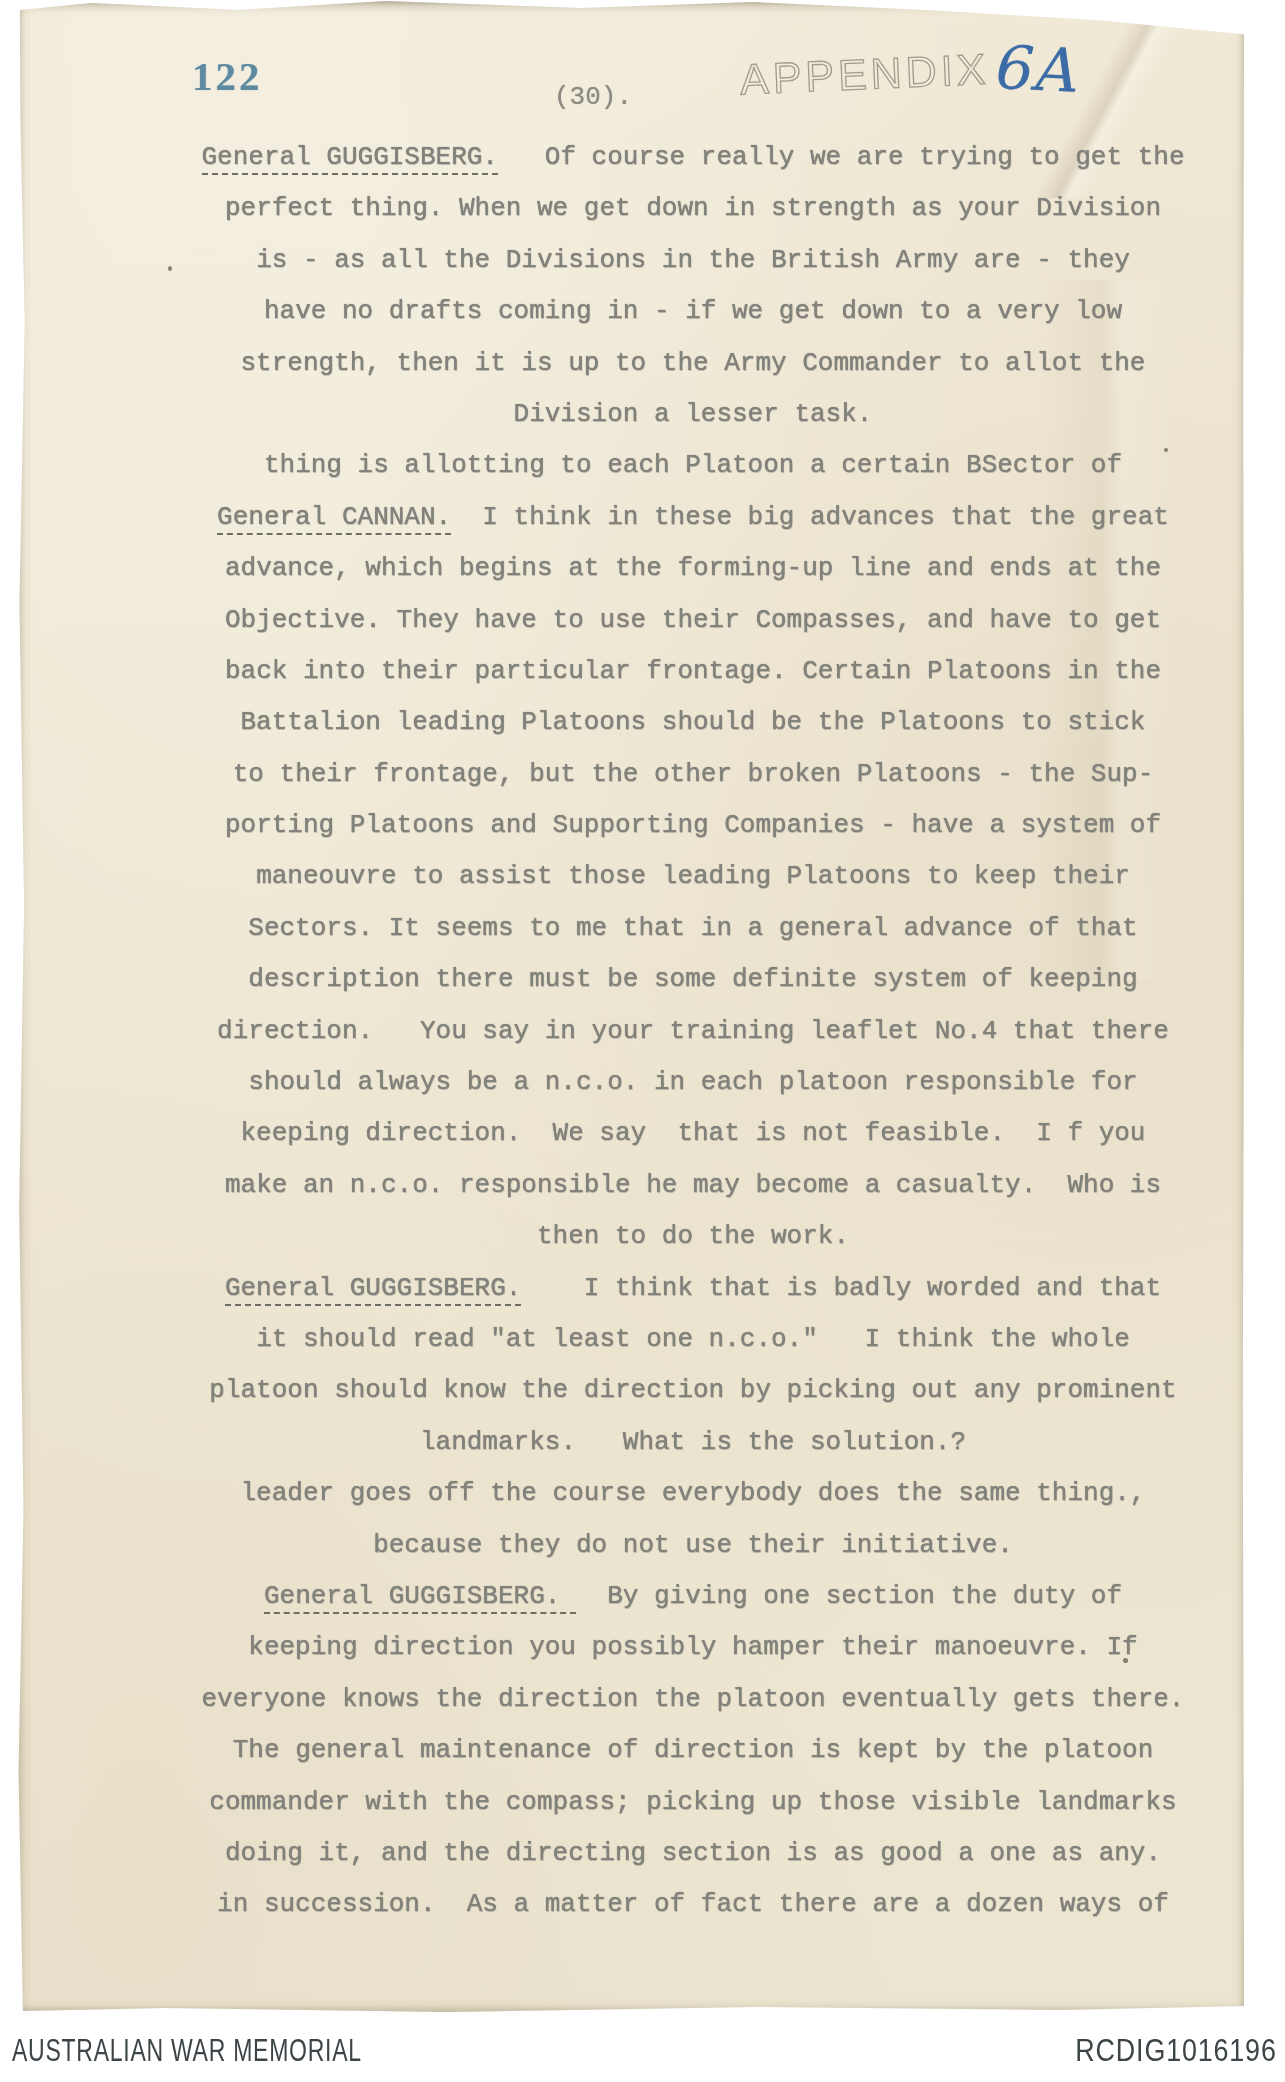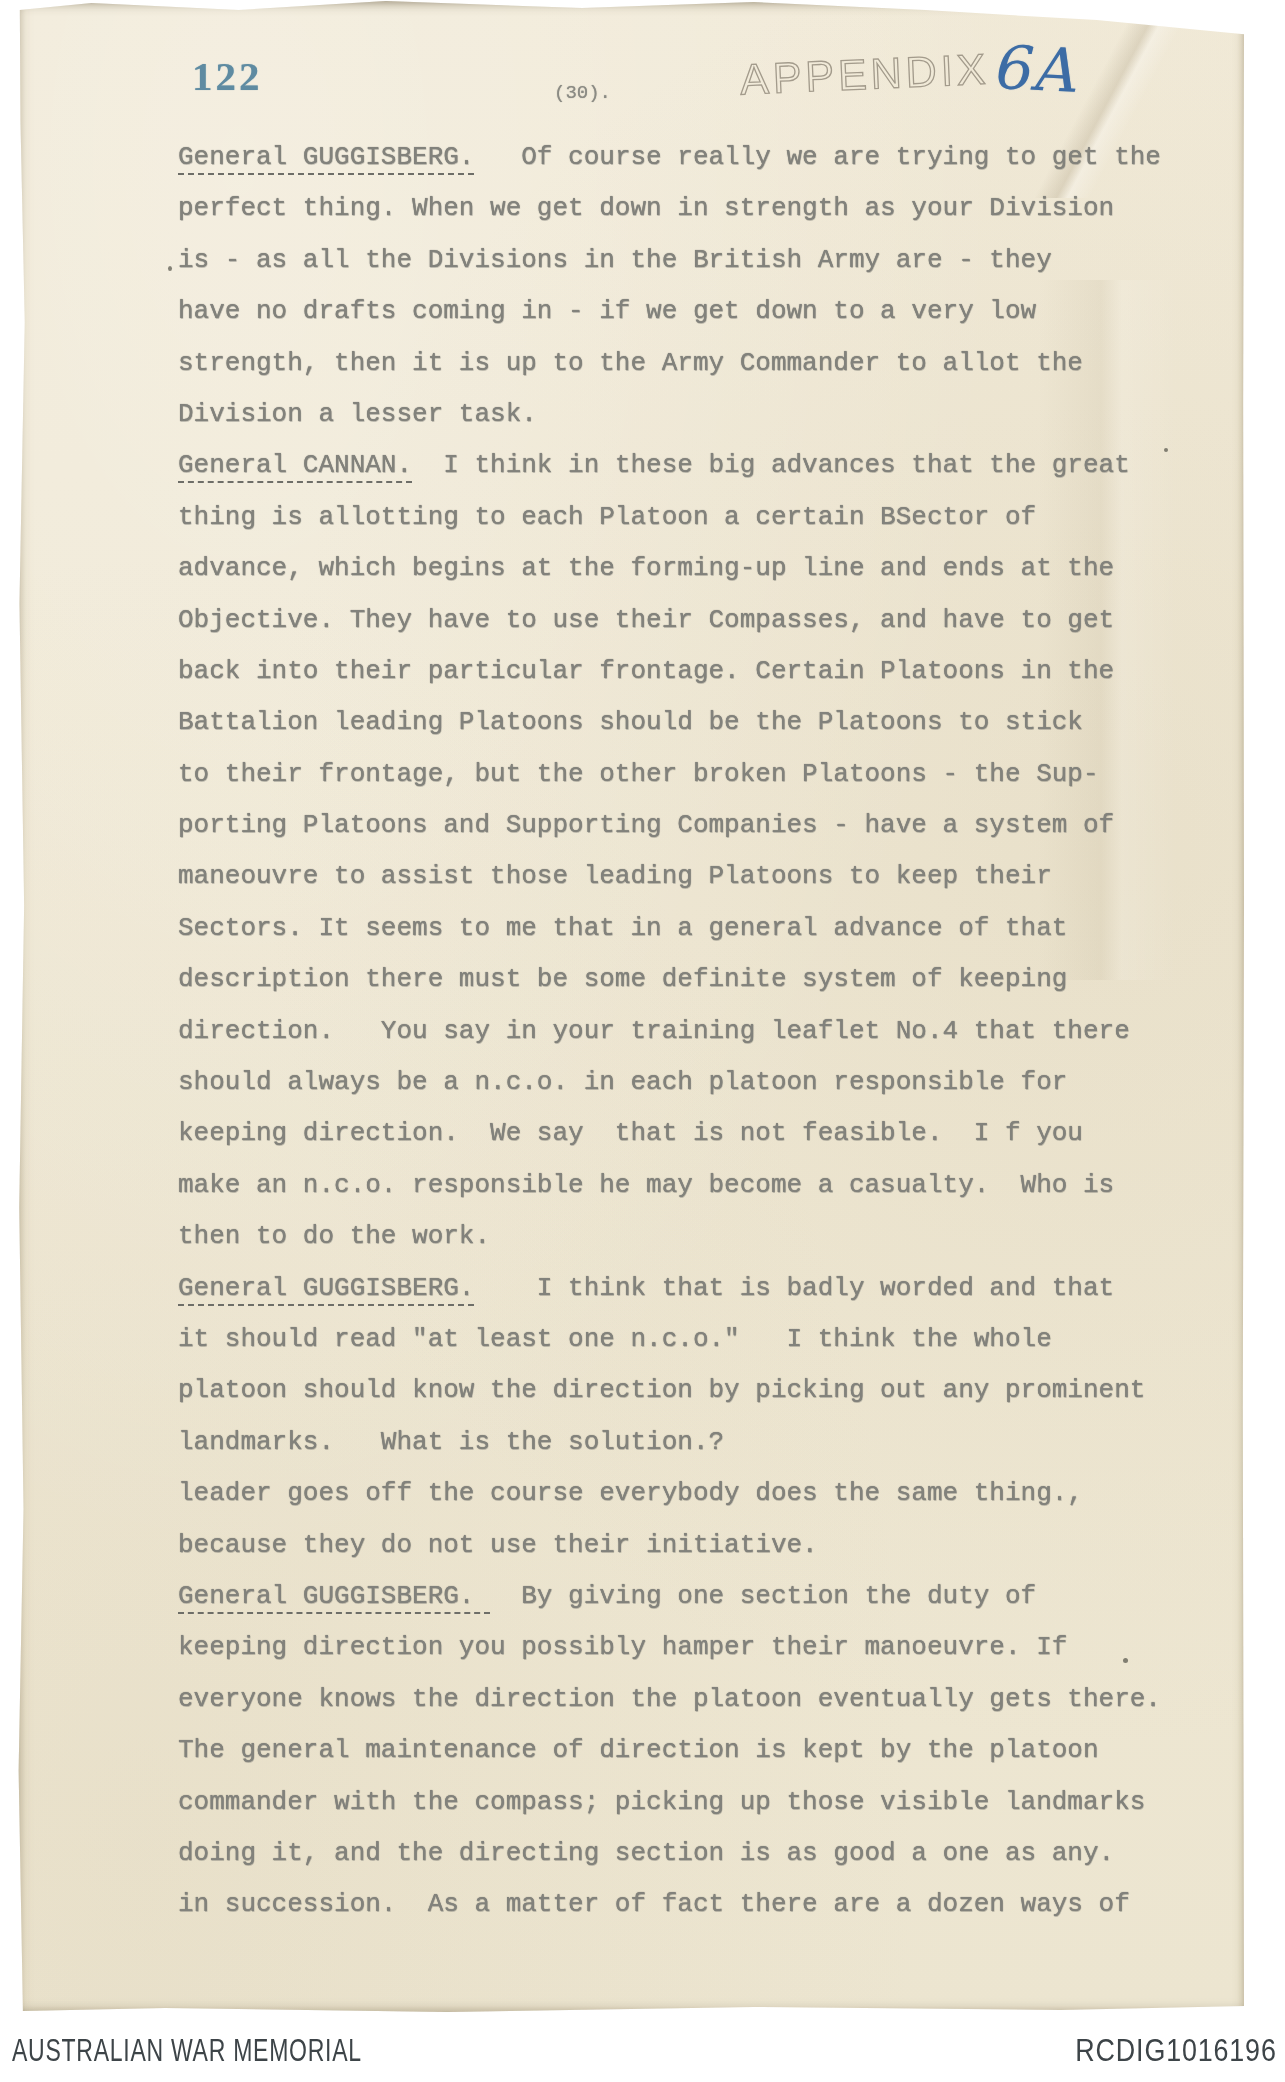--- a/index.html
+++ b/index.html
@@ -67,21 +67,21 @@
     font-size: 41px;
     letter-spacing: 3px;
     color: var(--stamp-blue);
     opacity: 0.88;
     text-shadow: 0 0 1px rgba(74,126,153,0.6);
   }
   .page-label {
     position: absolute;
     left: 536px; top: 82px;
     font-family: "Liberation Mono", "DejaVu Sans Mono", monospace;
-    font-size: 19px;
+    font-size: 26px;
     color: var(--page-label-grey);
     text-shadow: 0 0 1px rgba(110,110,104,0.7);
   }
   .appendix-stamp {
     position: absolute;
     left: 722px; top: 50px;
     font-family: "Liberation Sans", sans-serif;
     font-size: 43px;
     font-weight: 400;
     letter-spacing: 4px;
@@ -101,20 +101,21 @@
     transform: rotate(3deg);
     text-shadow: 0 0 1px rgba(60,108,165,0.5);
   }
 
   
   .page-text {
     position: absolute;
     left: 160px;
     top: 132px;
     width: 1030px;
+    text-align: center;
   }
   .tline {
     white-space: pre;
     font-family: "Liberation Mono", "DejaVu Sans Mono", monospace;
     font-size: 26px;
     line-height: 51.4px;
     height: 51.4px;
     color: var(--ink);
     text-shadow: 0 0 1px rgba(100,100,94,0.85), 0.5px 0.5px 0 rgba(120,120,114,0.35);
   }
@@ -164,22 +165,22 @@
   <div class="appendix-stamp">APPENDIX</div>
   <div class="pen-6a">6A</div>
 
   <div class="page-text">
       <div class="tline"><span class="speaker">General GUGGISBERG.</span>   Of course really we are trying to get the</div>
       <div class="tline">perfect thing. When we get down in strength as your Division</div>
       <div class="tline">is - as all the Divisions in the British Army are - they</div>
       <div class="tline">have no drafts coming in - if we get down to a very low</div>
       <div class="tline">strength, then it is up to the Army Commander to allot the</div>
       <div class="tline">Division a lesser task.</div>
+      <div class="tline">thing is allotting to each Platoon a certain BSector of</div>
       <div class="tline"><span class="speaker">General CANNAN.</span>  I think in these big advances that the great</div>
-      <div class="tline">thing is allotting to each Platoon a certain BSector of</div>
       <div class="tline">advance, which begins at the forming-up line and ends at the</div>
       <div class="tline">Objective. They have to use their Compasses, and have to get</div>
       <div class="tline">back into their particular frontage. Certain Platoons in the</div>
       <div class="tline">Battalion leading Platoons should be the Platoons to stick</div>
       <div class="tline">to their frontage, but the other broken Platoons - the Sup-</div>
       <div class="tline">porting Platoons and Supporting Companies - have a system of</div>
       <div class="tline">maneouvre to assist those leading Platoons to keep their</div>
       <div class="tline">Sectors. It seems to me that in a general advance of that</div>
       <div class="tline">description there must be some definite system of keeping</div>
       <div class="tline">direction.   You say in your training leaflet No.4 that there</div>

